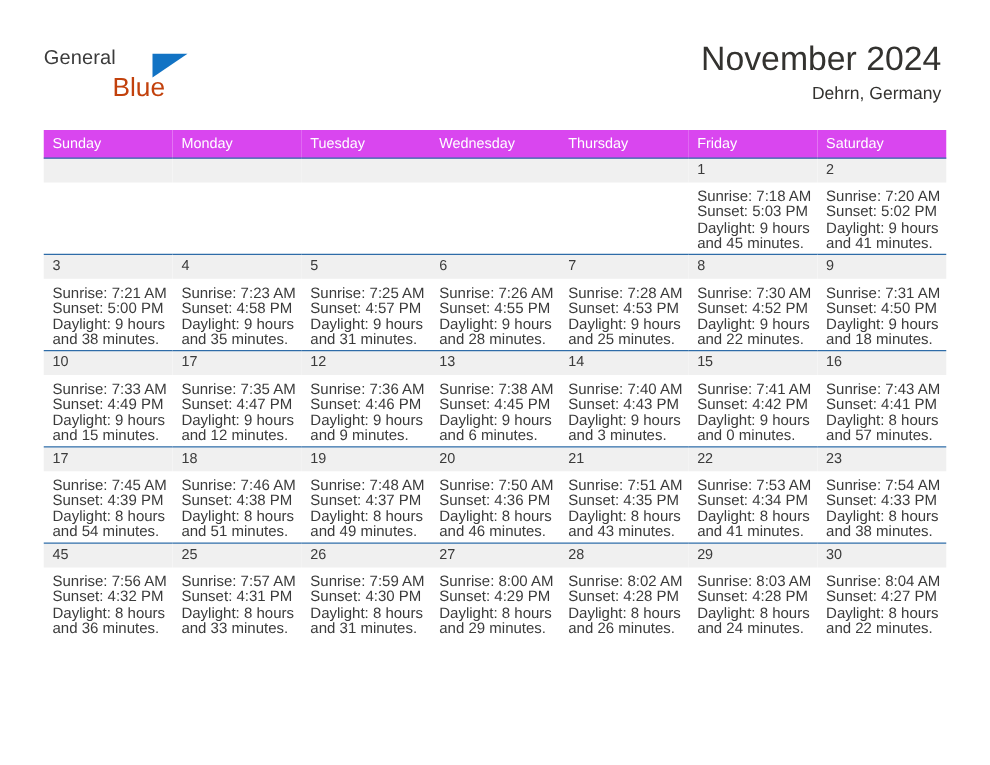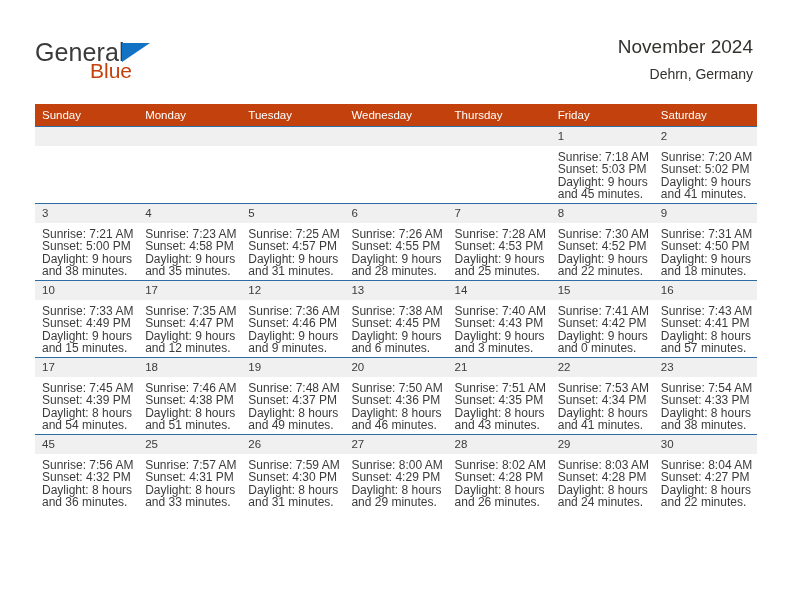--- a/index.html
+++ b/index.html
@@ -33,21 +33,21 @@
     position: absolute;
     left: 35px;
     top: 38px;
     width: 220px;
     height: 50px;
   }
   .brand-general {
     position: absolute;
     left: 0;
     top: 0;
-    font-size: 25px;
+    font-size: 16px;
     letter-spacing: .1px;
     color: #3b3b3b;
     font-family: "Liberation Sans", sans-serif;
   }
   .brand-blue {
     position: absolute;
     left: 55px;
     top: 21px;
     font-size: 21px;
     color: #c2410c;
@@ -62,21 +62,21 @@
     border-left: 28px solid #1273c4;
     border-bottom: 19px solid transparent;
   }
   .title-block {
     position: absolute;
     right: 39px;
     top: 30px;
     text-align: right;
   }
   .cal-title {
-    font-size: 19px;
+    font-size: 27px;
     font-weight: normal;
     color: #33322f;
     line-height: 34px;
     white-space: nowrap;
   }
   .cal-sub {
     font-size: 14px;
     color: #33322f;
     line-height: 20px;
     white-space: nowrap;
@@ -85,21 +85,21 @@
   
   .calendar {
     position: absolute;
     left: 35px;
     top: 104px;
     width: 722px;
     border-collapse: collapse;
     table-layout: fixed;
   }
   .calendar th {
-    background: #c2410c;
+    background: #d946ef;
     color: #ffffff;
     font-size: 11.5px;
     font-weight: normal;
     text-align: left;
     padding: 5px 0 5px 7px;
     height: 12px;
     border: none;
   }
   .calendar td {
     width: 103.14px;

